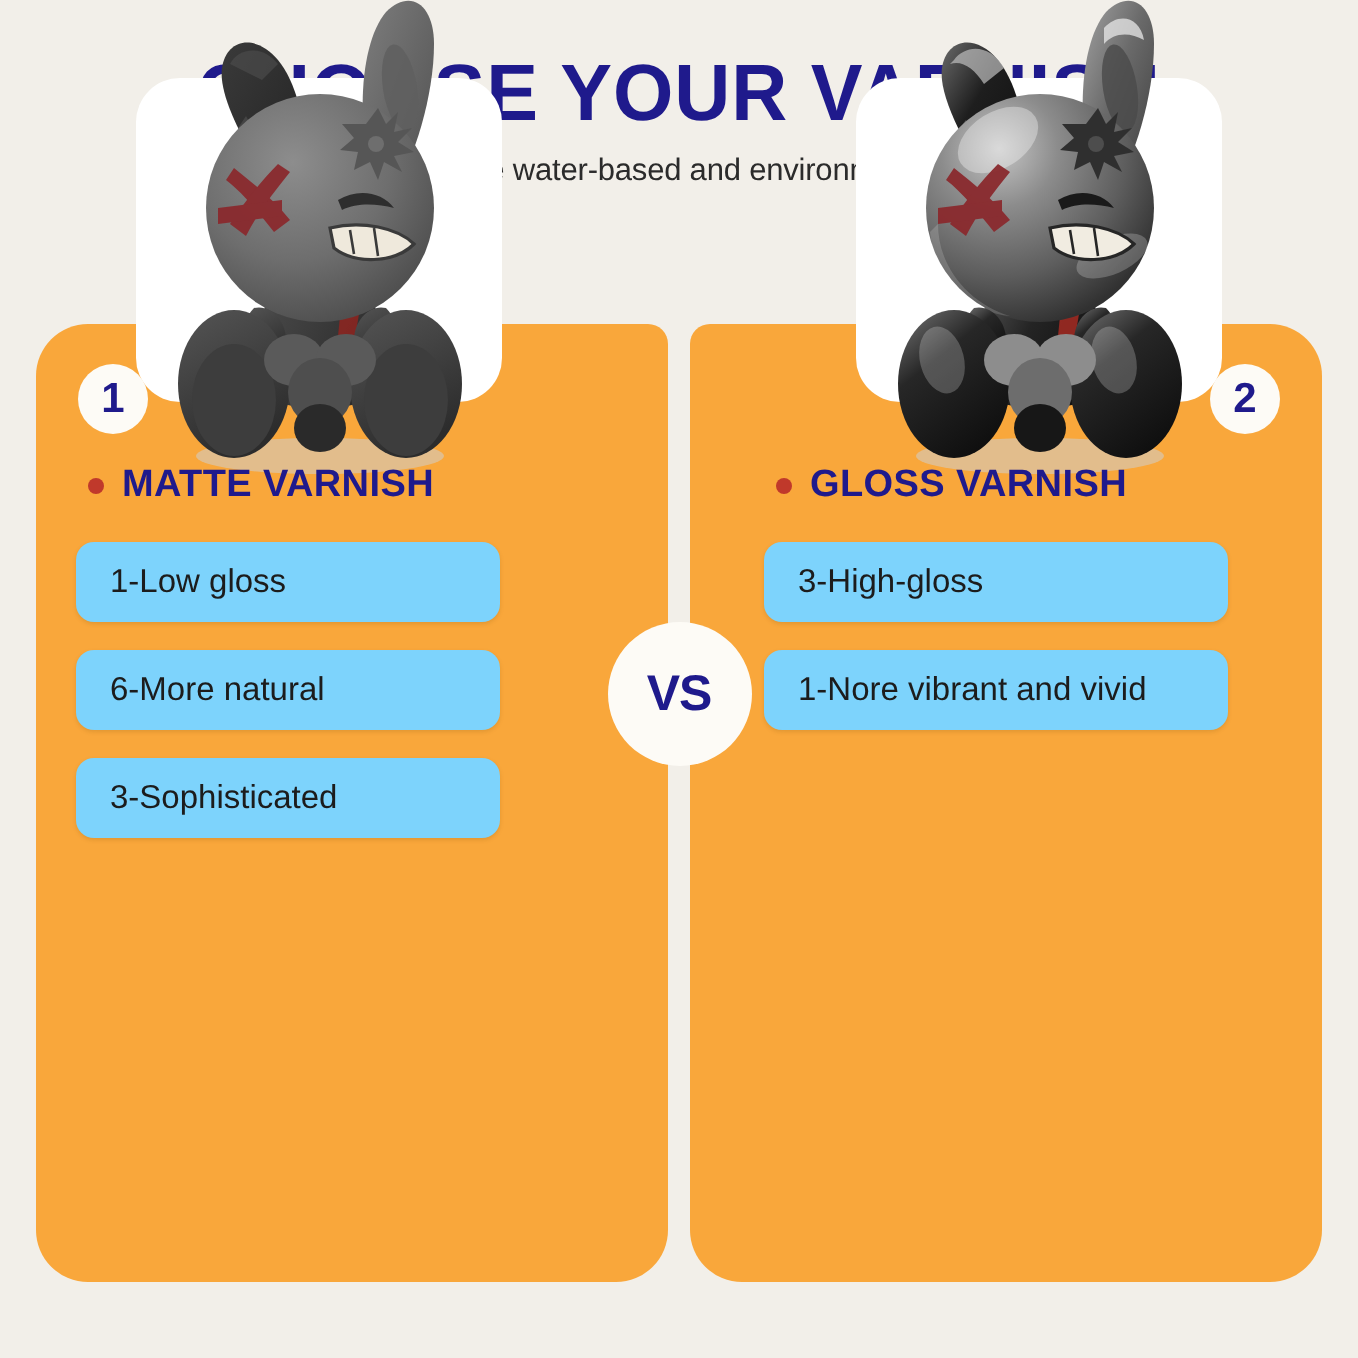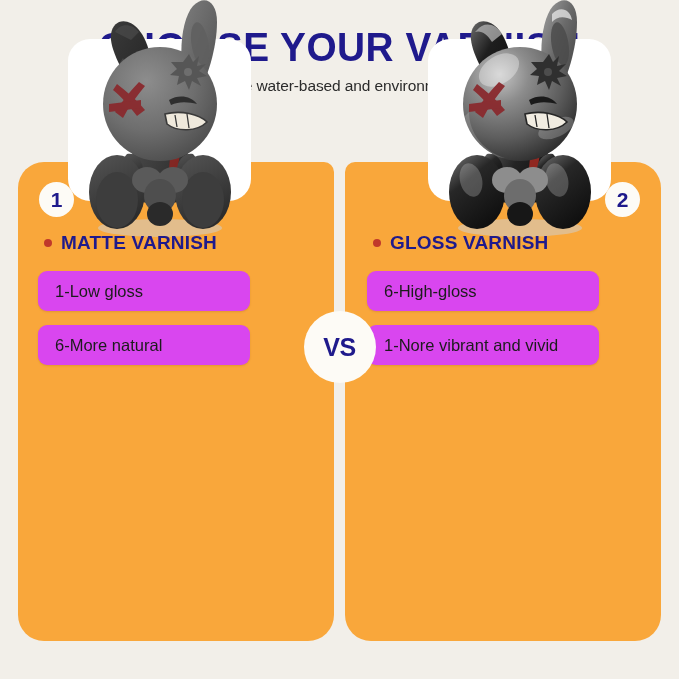--- a/index.html
+++ b/index.html
@@ -133,21 +133,21 @@
   }
 
   
   .col {
     position: absolute;
     top: 232px;
     width: 274px;
     z-index: 5;
   }
   .col-left  { left: 38px; }
-  .col-right { left: 367px; }
+  .col-right { left: 382px; }
 
   .col-head {
     display: flex;
     align-items: center;
     gap: 9px;
     margin-bottom: 17px;
     padding-left: 6px;
   }
   .bullet {
     width: 8px;
@@ -157,21 +157,21 @@
     flex: 0 0 auto;
   }
   .col-title {
     font-size: 19px;
     font-weight: bold;
     color: #1f1a8c;
     letter-spacing: 0.2px;
   }
 
   .item {
-    background: #d946ef;
+    background: #7dd3fc;
     border-radius: 9px;
     height: 40px;
     display: flex;
     align-items: center;
     padding-left: 17px;
     margin-bottom: 14px;
     font-size: 16.5px;
     color: #1c1c1c;
     box-shadow: 0 1px 2px rgba(120,80,10,0.18);
     box-sizing: border-box;
@@ -362,22 +362,23 @@
 
 <div class="vs">VS</div>
 
 <div class="col col-left">
   <div class="col-head">
     <span class="bullet"></span>
     <span class="col-title">MATTE VARNISH</span>
   </div>
   <div class="item">1-Low gloss</div>
   <div class="item">6-More natural</div>
+  <div class="item">3-Sophisticated</div>
 </div>
 
 <div class="col col-right">
   <div class="col-head">
     <span class="bullet"></span>
     <span class="col-title">GLOSS VARNISH</span>
   </div>
-  <div class="item">6-High-gloss</div>
+  <div class="item">3-High-gloss</div>
   <div class="item">1-Nore vibrant and vivid</div>
 </div>
 
 </body></html>

